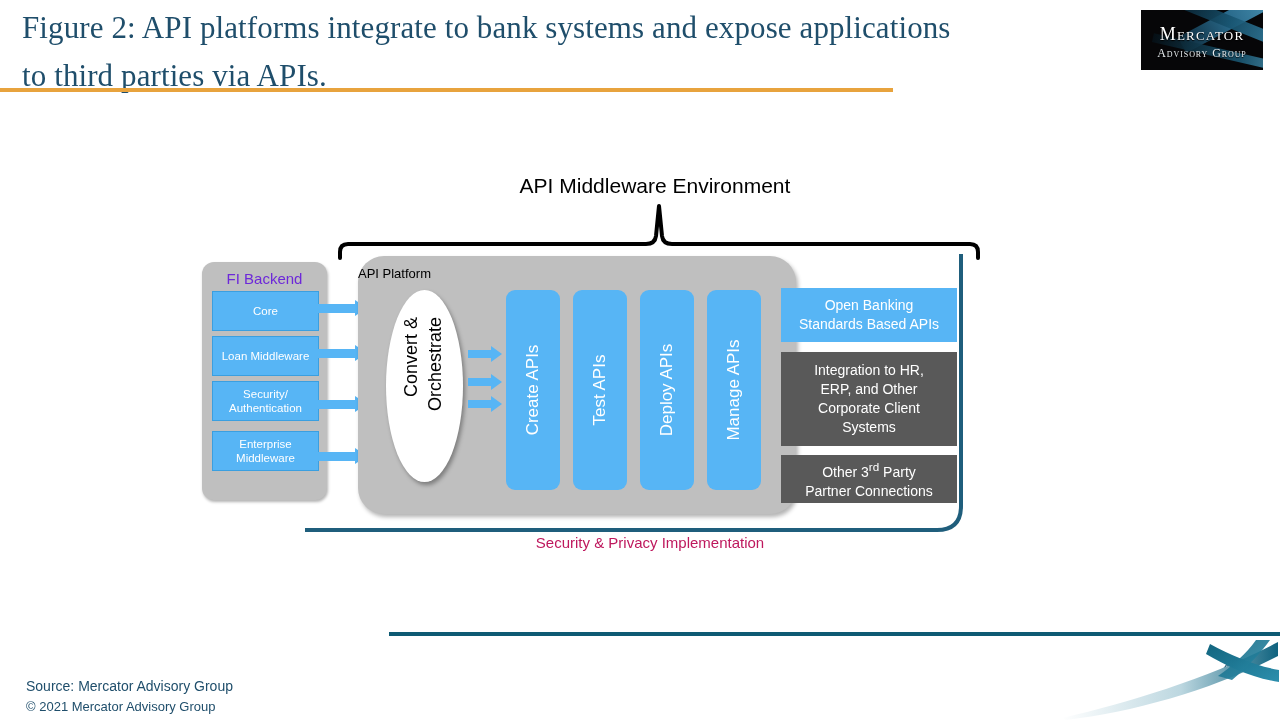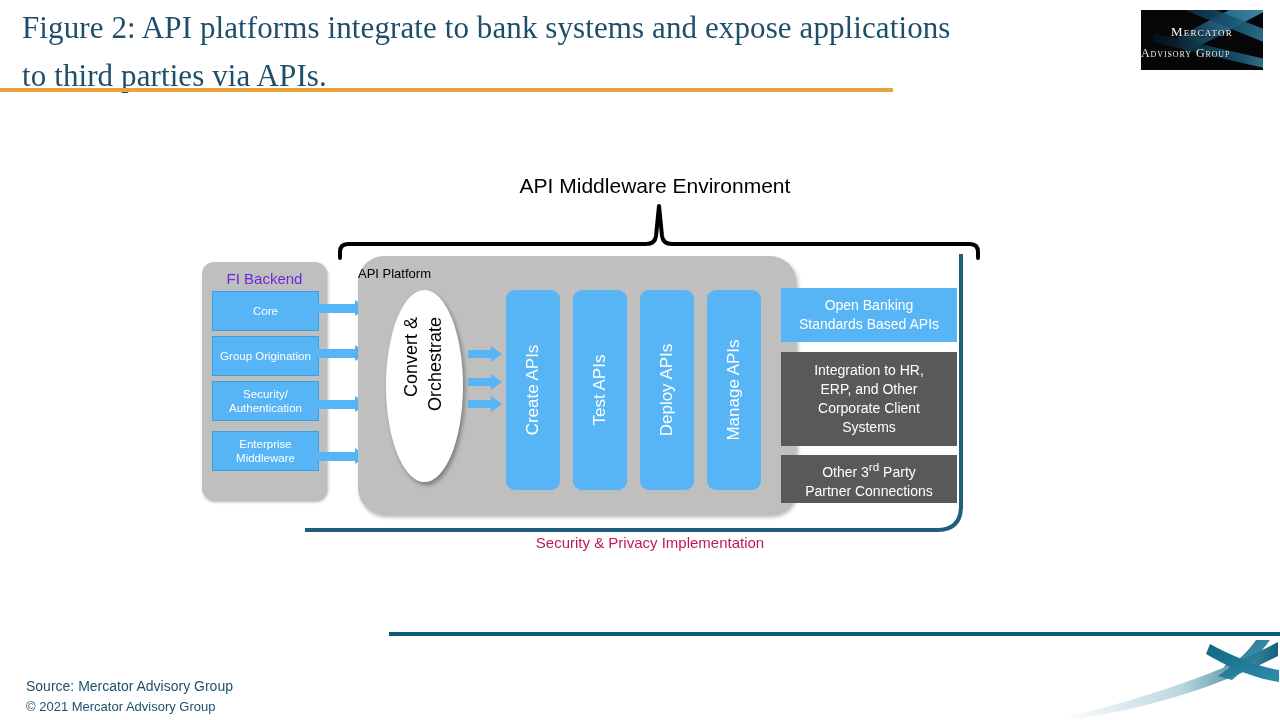--- a/index.html
+++ b/index.html
@@ -29,25 +29,25 @@
   }
   #logo .sw1{position:absolute;width:120px;height:18px;background:linear-gradient(90deg,#0d2b3c 0%,#2b6f92 45%,#59a8c9 100%);
     transform:rotate(-28deg);left:34px;top:-2px;opacity:.95;}
   #logo .sw2{position:absolute;width:130px;height:12px;background:linear-gradient(90deg,#071a26 0%,#17536f 50%,#3f8fb3 100%);
     transform:rotate(22deg);left:24px;top:6px;opacity:.9;}
   #logo .sw3{position:absolute;width:150px;height:9px;background:linear-gradient(90deg,#051017 0%,#1b5c79 60%,#67b4d3 100%);
     transform:rotate(13deg);left:10px;top:40px;opacity:.85;}
   #logo-l1{
     position:absolute;left:0;right:0;top:14px;text-align:center;
     font-family:"Liberation Serif", serif;
-    color:#ffffff;font-size:13px;letter-spacing:1.2px;
+    color:#ffffff;font-size:18px;letter-spacing:1.2px;
     font-variant:small-caps;text-shadow:0 1px 1px #000;
   }
   #logo-l2{
-    position:absolute;left:0;right:0;top:36px;
+    position:absolute;left:0;right:0;top:36px;text-align:center;
     font-family:"Liberation Serif", serif;
     color:#e9eef1;font-size:12px;letter-spacing:0.9px;
     font-variant:small-caps;text-shadow:0 1px 1px #000;
   }
 
   
   #env-label{
     position:absolute;left:440px;top:174px;width:430px;text-align:center;
     font-size:21px;color:#000;
   }
@@ -196,21 +196,21 @@
     <path d="M10,58 L10,52 Q10,44 18,44 L316,44 Q325,44 326,36 L329,6 L332,36 Q333,44 342,44 L640,44 Q648,44 648,52 L648,58" fill="none" stroke="#000000" stroke-width="4" stroke-linecap="round" stroke-linejoin="round"></path>
   </svg>
 
   <svg id="sec-bracket" width="680" height="300" viewBox="0 0 680 300">
     <path d="M2,280 L632,280 Q656,280 656,256 L656,6" fill="none" stroke="#1F5E7C" stroke-width="4" stroke-linecap="square"></path>
   </svg>
 
   <div id="fi-panel">
     <div id="fi-title">FI Backend</div>
     <div class="fi-box" id="fi-core">Core</div>
-    <div class="fi-box" id="fi-loan">Group Origination</div>
+    <div class="fi-box" id="fi-loan">Loan Middleware</div>
     <div class="fi-box" id="fi-sec">
       <span>Security/<br>Authentication</span>
     </div>
     <div class="fi-box" id="fi-mid">
       <span>Enterprise<br>Middleware</span>
     </div>
   </div>
 
   <div class="fi-arrow" id="fa1"></div>
   <div class="fi-arrow" id="fa2"></div>

